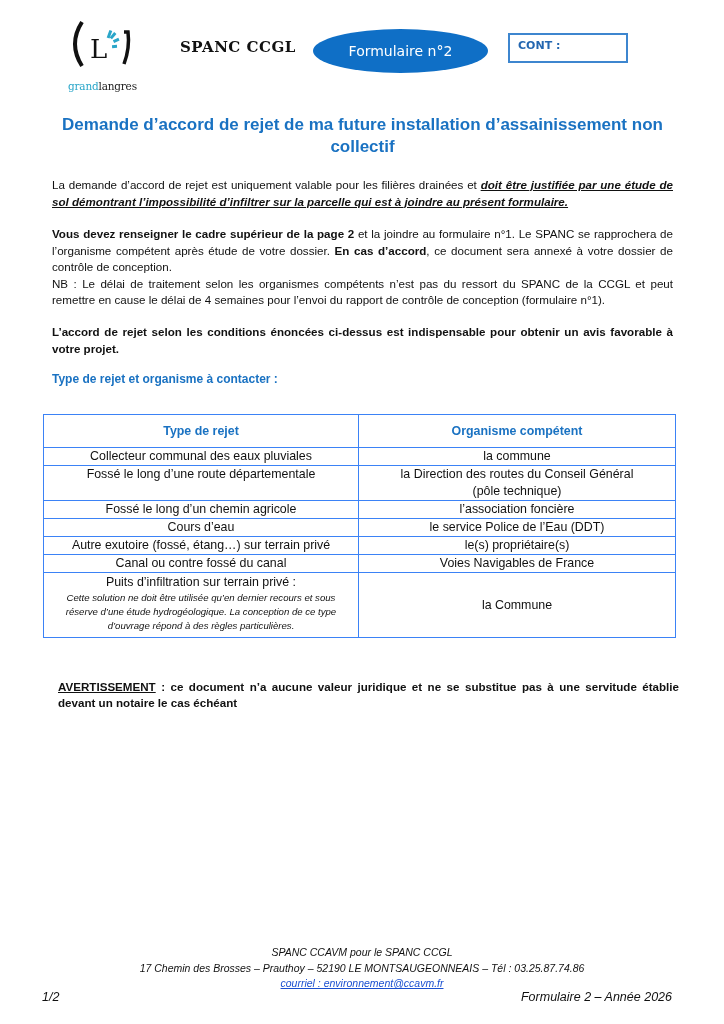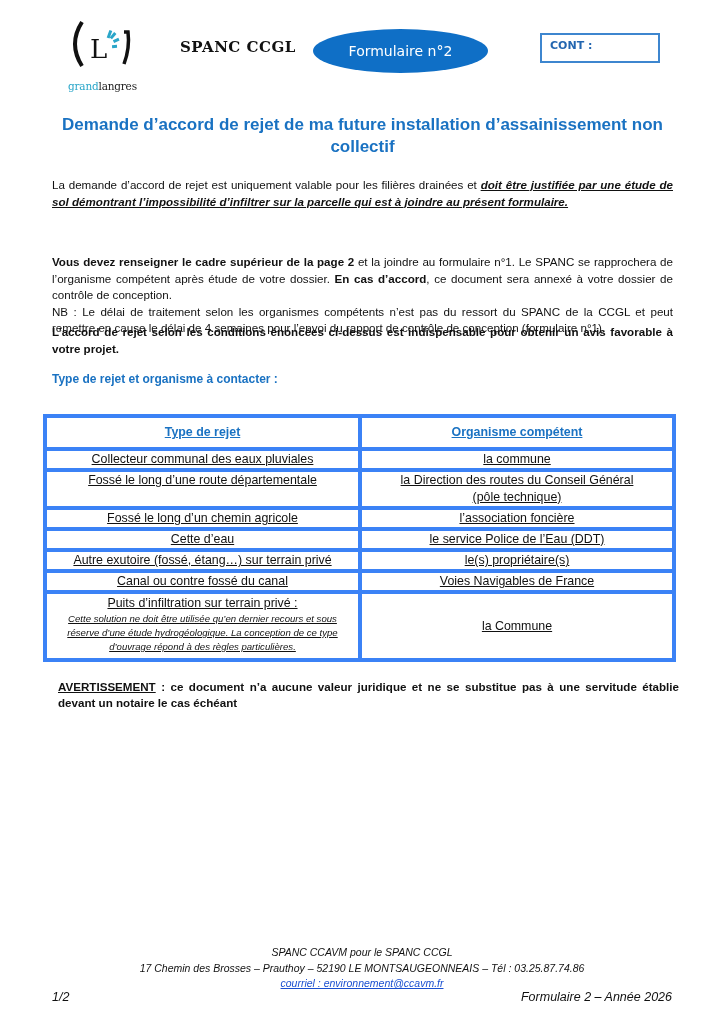--- a/index.html
+++ b/index.html
@@ -8,47 +8,47 @@
 
     .logo { position: absolute; left: 64px; top: 18px; width: 80px; height: 70px; }
     .logo svg { width: 80px; height: 52px; display: block; }
     .logo-text { position: absolute; left: 4px; top: 62px; font-family: "DejaVu Serif", serif; font-size: 10.5px; letter-spacing: -0.2px; color: #222; }
     .logo-text .grand { color: #2aa6c9; }
 
     .org-name { position: absolute; left: 180px; top: 38px; font-family: "DejaVu Serif", serif; font-weight: bold; font-size: 15px; letter-spacing: 0.5px; color: #111; }
 
     .form-badge { position: absolute; left: 313px; top: 29px; width: 175px; height: 44px; border-radius: 50%; background: #0f6fc6; color: #fff; display: flex; align-items: center; justify-content: center; font-family: "DejaVu Sans", sans-serif; font-size: 14px; }
 
-    .cont-box { position: absolute; left: 508px; top: 33px; width: 120px; height: 30px; border: 2px solid #3d86cf; padding: 4px 8px; font-family: "DejaVu Sans", sans-serif; font-weight: bold; font-size: 11px; color: #2366b0; margin-left: 32px; }
+    .cont-box { position: absolute; left: 508px; top: 33px; width: 120px; height: 30px; border: 2px solid #3d86cf; padding: 4px 8px; font-family: "DejaVu Sans", sans-serif; font-weight: bold; font-size: 11px; color: #2366b0; }
 
     .main-title { position: absolute; left: 50px; top: 114px; width: 625px; text-align: center; font-weight: bold; font-size: 17px; line-height: 22px; color: #1a72c2; }
 
     .para { position: absolute; left: 52px; width: 621px; font-size: 11.6px; line-height: 16.5px; text-align: justify; color: #111; }
     .p1 { top: 177px; }
-    .p2 { top: 226px; margin-top: 28px; }
+    .p2 { top: 226px; }
     .p3 { top: 324px; font-weight: bold; }
     .p1 .emph { font-weight: bold; font-style: italic; text-decoration: underline; }
     .b { font-weight: bold; }
 
     .section-title { position: absolute; left: 52px; top: 372px; font-weight: bold; font-size: 12px; color: #1a72c2; }
 
     table.rejet { position: absolute; left: 43px; top: 414px; width: 633px; border-collapse: collapse; font-size: 12.4px; }
-    table.rejet td, table.rejet th { border: 4px solid #3b82f6; text-align: center; padding: 0 4px; line-height: 17px; text-decoration: underline; }
+    table.rejet td, table.rejet th { border: 1px solid #3b82f6; text-align: center; padding: 0 4px; line-height: 17px; }
     table.rejet th { color: #1a72c2; font-weight: bold; font-size: 12.4px; height: 33px; }
     table.rejet td.col1 { width: 315px; }
     table.rejet .note { font-style: italic; font-size: 9.6px; line-height: 14px; display: block; }
 
     .warning { position: absolute; left: 58px; top: 679px; width: 621px; font-weight: bold; font-size: 11.6px; line-height: 16px; text-align: justify; text-align-last: left; }
     .warning .lbl { text-decoration: underline; }
 
     .footer { position: absolute; left: 0; width: 724px; text-align: center; font-style: italic; font-size: 10.5px; line-height: 16px; color: #111; }
     .f1 { top: 944px; }
     .f2 { top: 960px; }
     .f3 { top: 975px; color: #1a4fd0; text-decoration: underline; }
-    .page-num { position: absolute; left: 52px; top: 990px; font-style: italic; font-size: 12.5px; }
+    .page-num { position: absolute; left: 42px; top: 990px; font-style: italic; font-size: 12.5px; }
     .form-year { position: absolute; right: 52px; top: 990px; font-style: italic; font-size: 12.5px; }
   </style>
 </head>
 <body>
 
 <div class="logo">
   <svg viewBox="0 0 80 52">
     <path d="M18 4 Q4 26 18 48" stroke="#111" stroke-width="4" fill="none"></path>
     <path d="M60 14 L64 14 Q66 30 60 46" stroke="#111" stroke-width="3.5" fill="none"></path>
     <text x="26" y="40" font-family="DejaVu Serif, serif" font-size="26" fill="#111">L</text>
@@ -94,21 +94,21 @@
       <td>
           <span style="display:block">la Direction des routes du Conseil Général</span>
           <span style="display:block">(pôle technique)</span>
         </td>
     </tr>
     <tr>
       <td class="col1">Fossé le long d’un chemin agricole</td>
       <td>l’association foncière</td>
     </tr>
     <tr>
-      <td class="col1">Cette d’eau</td>
+      <td class="col1">Cours d’eau</td>
       <td>le service Police de l’Eau (DDT)</td>
     </tr>
     <tr>
       <td class="col1">Autre exutoire (fossé, étang…) sur terrain privé</td>
       <td>le(s) propriétaire(s)</td>
     </tr>
     <tr>
       <td class="col1">Canal ou contre fossé du canal</td>
       <td>Voies Navigables de France</td>
     </tr>

